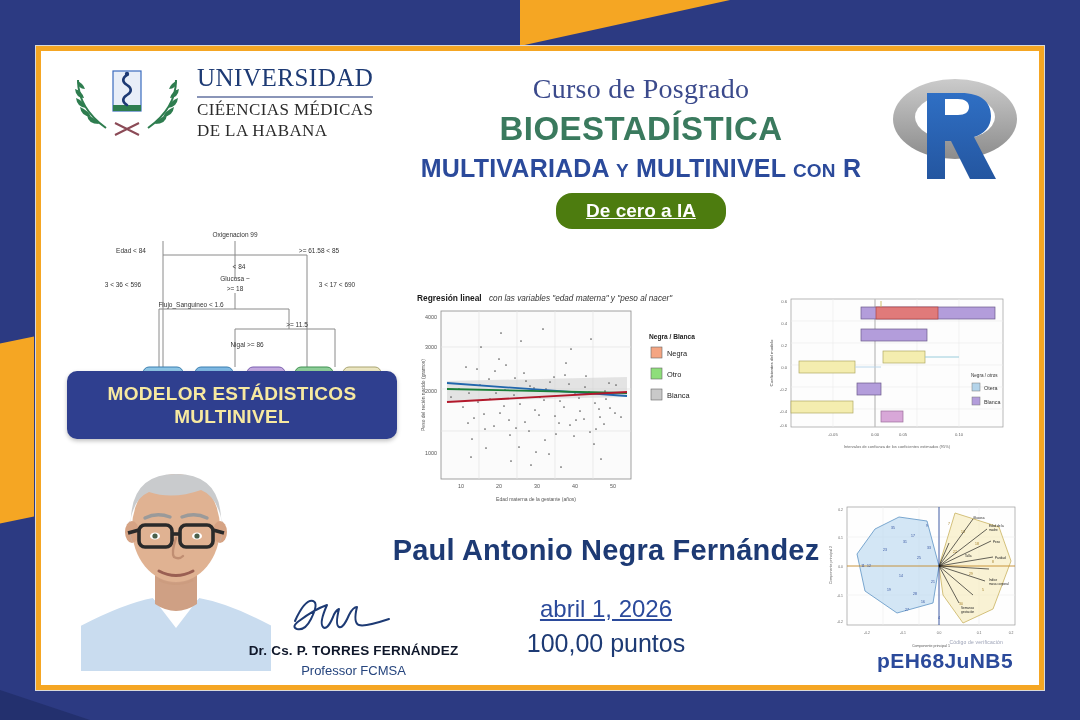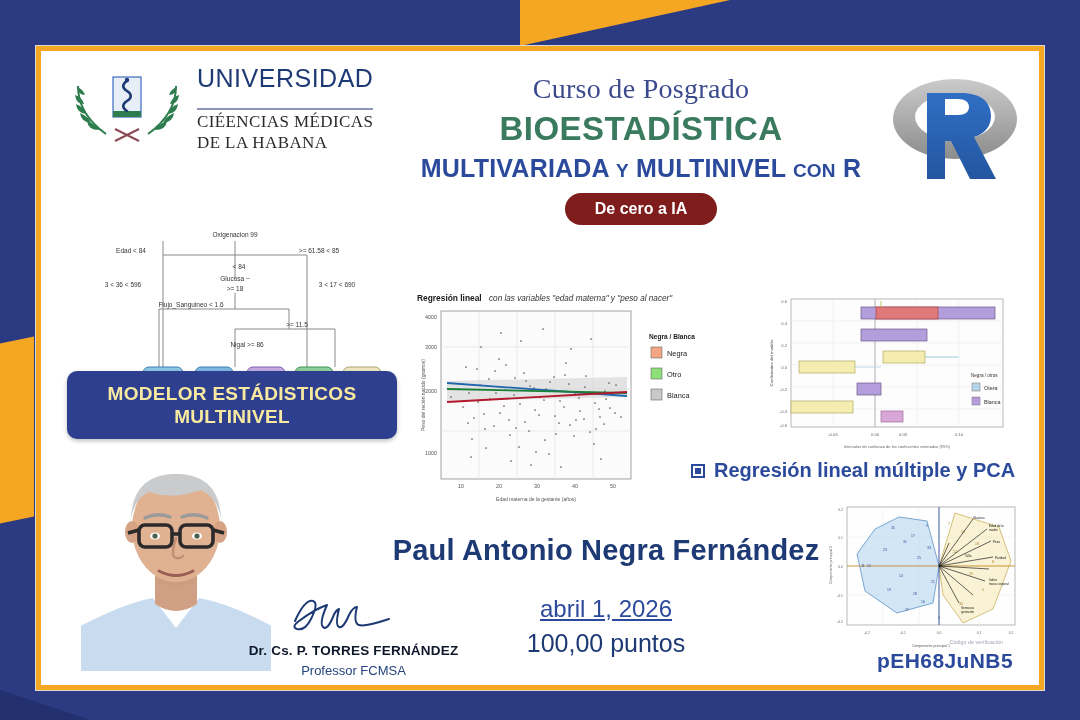--- a/index.html
+++ b/index.html
@@ -43,23 +43,23 @@
   }
 
   
   .university-block {
     position: absolute; left: 28px; top: 14px;
     display: flex; align-items: center; gap: 12px;
   }
   .crest { width: 116px; height: 74px; flex: 0 0 auto; }
   .uni-text { color: #1d3a74; line-height: 1.05; }
   .uni-name {
-    font-family: Liberation Sans, sans-serif;
+    font-family: Liberation Serif, serif;
     font-size: 25px; letter-spacing: .5px; color: #1d3a74;
-    border-bottom: 2px solid #8a95b8; padding-bottom: 17px;
+    border-bottom: 2px solid #8a95b8; padding-bottom: 5px;
   }
   .uni-sub1, .uni-sub2 {
     font-family: "Liberation Serif", serif;
     font-size: 17px; color: #2b2b2b; letter-spacing: .4px;
     margin-top: 3px;
   }
 
   
   .title-block {
     position: absolute; left: 350px; top: 22px;
@@ -73,23 +73,23 @@
     font-size: 33px; font-weight: bold; color: #3a7a5e;
     letter-spacing: .5px; margin-top: 5px;
   }
   .t-sub {
     font-size: 25px; font-weight: bold; color: #2b4a9b;
     letter-spacing: .2px; margin-top: 6px; white-space: nowrap;
   }
   .t-sub .small { font-size: 19px; }
   .t-badge {
     display: inline-block; margin-top: 10px;
-    background: #7f1d1d; color: #fff;
-    font-size: 16px; font-weight: bold;
-    padding: 7px 30px; border-radius: 16px;
+    background: #4d7c0f; color: #fff;
+    font-size: 19px; font-weight: bold;
+    padding: 7px 30px; border-radius: 16px; text-decoration: underline;
   }
 
   
   .r-logo { position: absolute; right: 14px; top: 16px; width: 140px; height: 120px; }
 
   
   .tree-figure { position: absolute; left: 26px; top: 166px; width: 330px; height: 180px; }
 
   
   .model-box {
@@ -538,24 +538,20 @@
 
     <g>
       <text x="208" y="86" font-size="4.6" fill="#333">Negra / otros</text>
       <rect x="209" y="92" width="8" height="8" fill="#b4d4ea" stroke="#777" stroke-width=".5"></rect>
       <text x="221" y="99" font-size="5.4" fill="#333">Otera</text>
       <rect x="209" y="106" width="8" height="8" fill="#b39ddb" stroke="#777" stroke-width=".5"></rect>
       <text x="221" y="113" font-size="5.4" fill="#333">Blanca</text>
     </g>
   </svg>
 
-  <div class="bullet-line">
-    <span class="bullet-sq"></span>
-    <span>Regresión lineal múltiple y PCA</span>
-  </div>
 
   <svg class="pca-figure" viewBox="0 0 210 155">
     <rect width="210" height="155" fill="#ffffff"></rect>
     <rect x="24" y="8" width="168" height="118" fill="#fefefe" stroke="#9a9a9a" stroke-width=".7"></rect>
     <g stroke="#eee" stroke-width=".6">
       <line x1="24" y1="38" x2="192" y2="38"></line>
       <line x1="24" y1="96" x2="192" y2="96"></line>
       <line x1="60" y1="8" x2="60" y2="126"></line>
       <line x1="96" y1="8" x2="96" y2="126"></line>
       <line x1="156" y1="8" x2="156" y2="126"></line>

